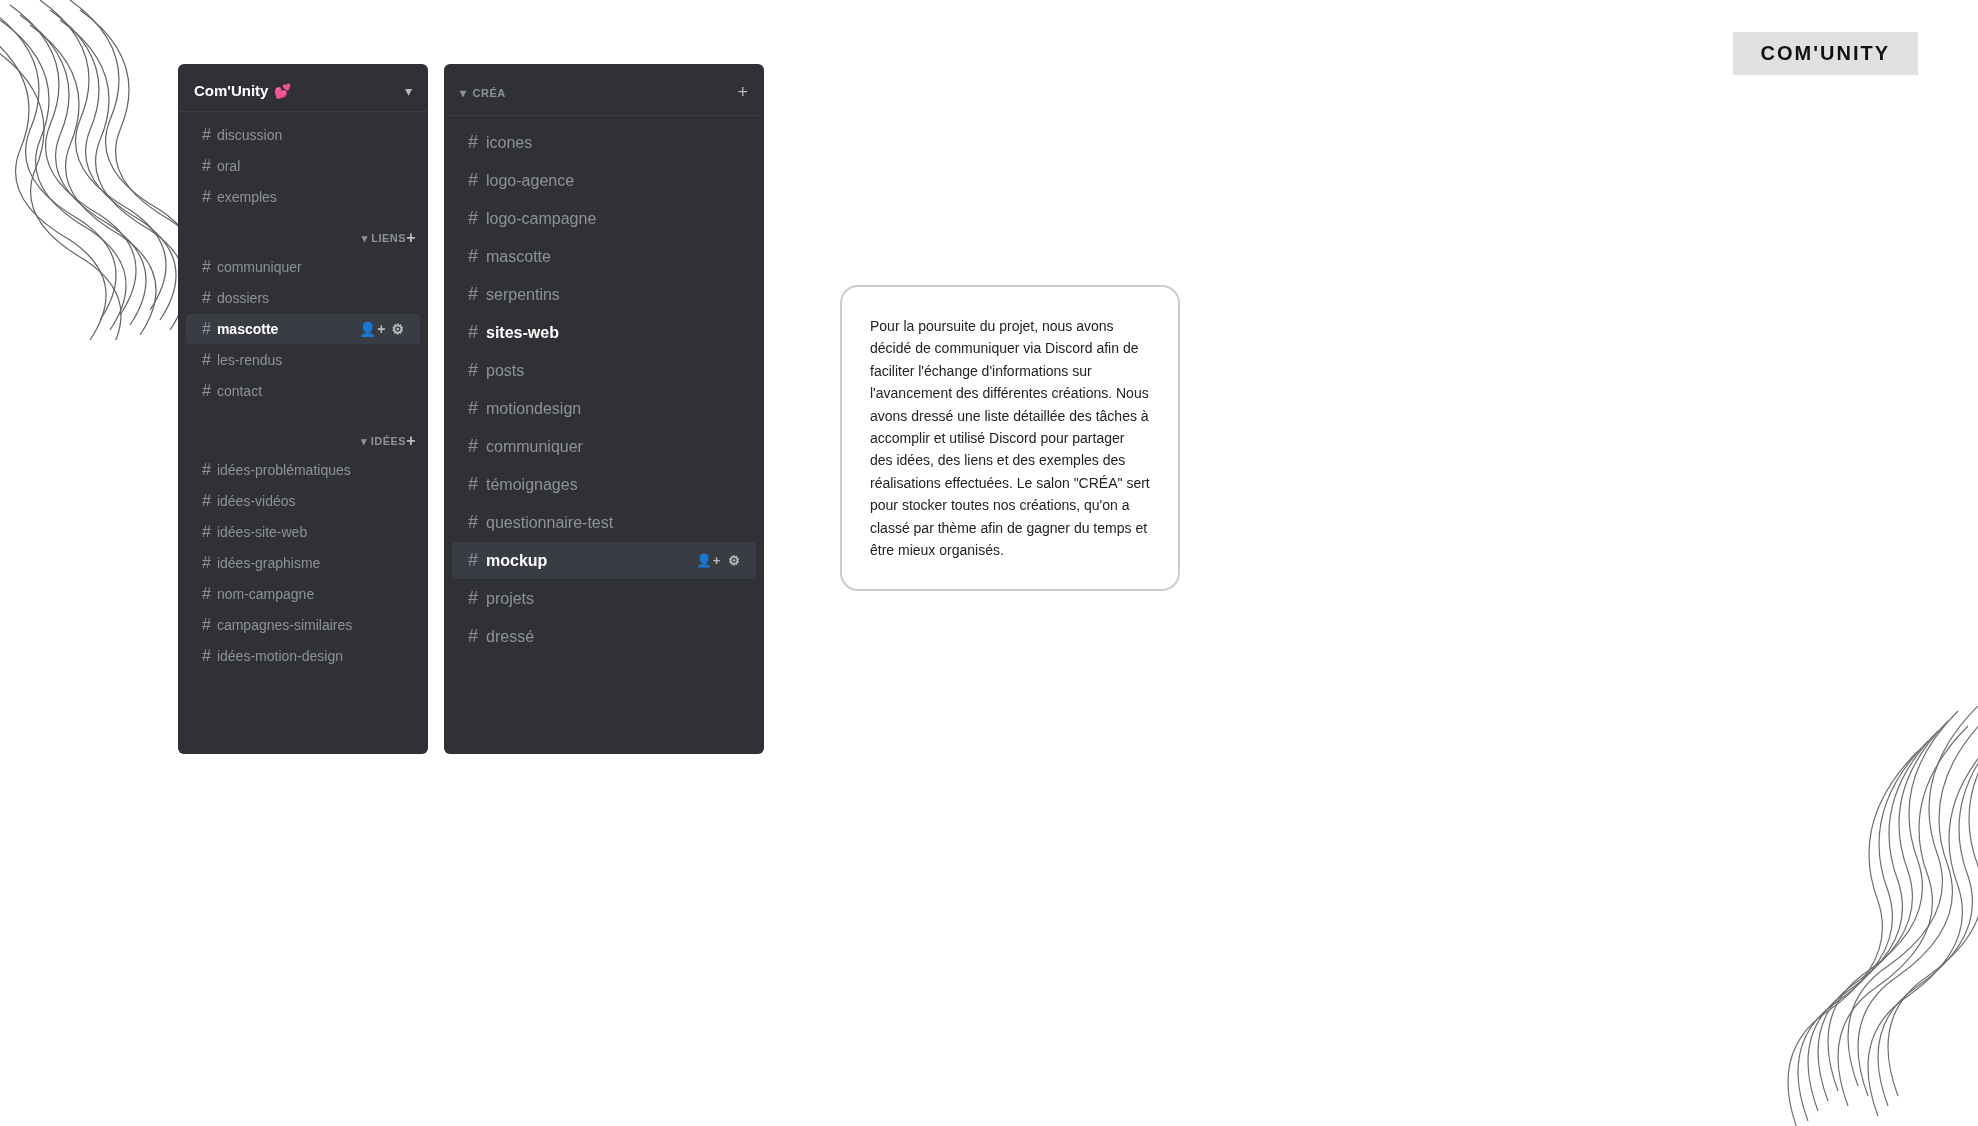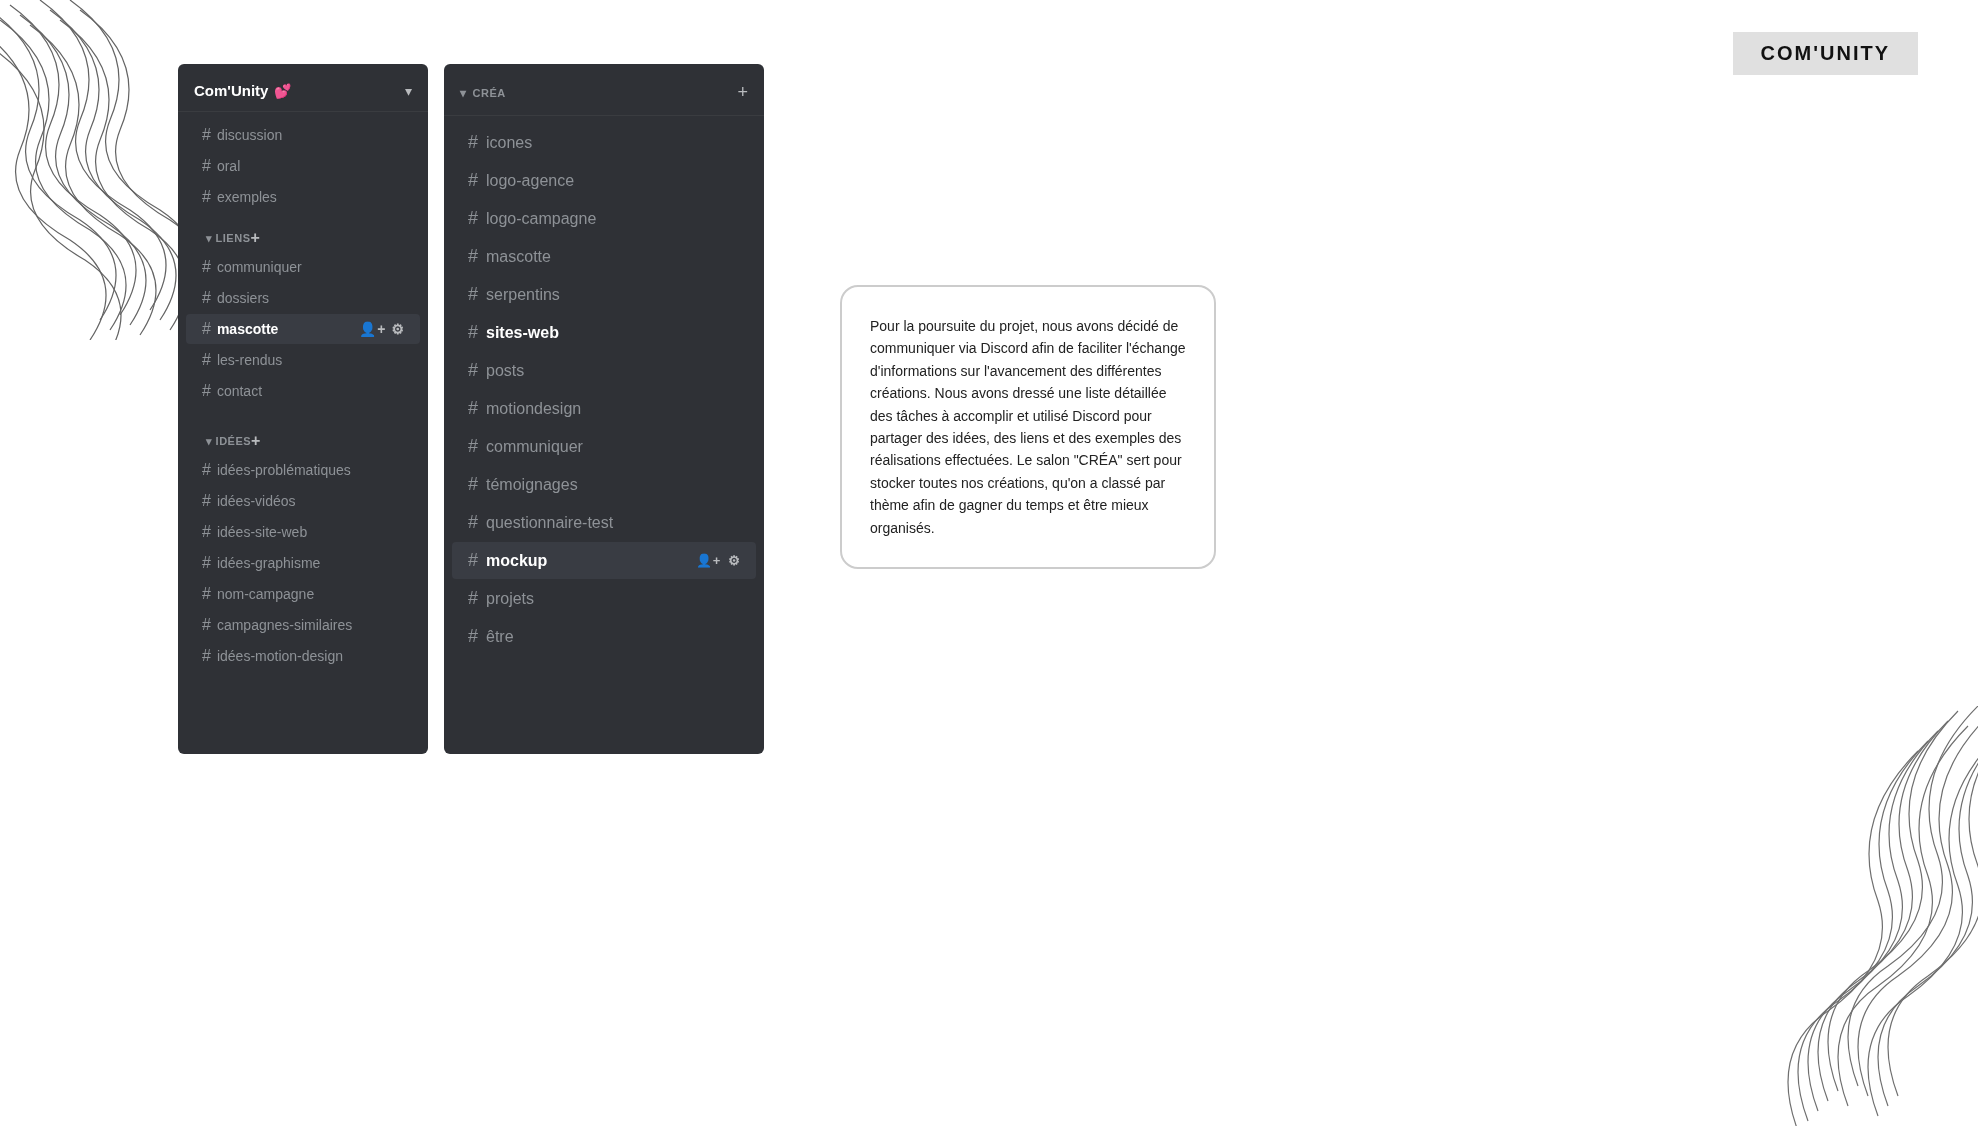--- a/index.html
+++ b/index.html
@@ -105,28 +105,27 @@
 
     .hash-icon {
       color: #8e9297;
       font-size: 16px;
       font-weight: 400;
     }
 
     .section-header {
       display: flex;
       align-items: center;
-      justify-content: flex-start;
+      justify-content: flex-end;
       padding: 16px 12px 4px 12px;
       color: #8e9297;
       font-size: 11px;
       font-weight: 700;
       text-transform: uppercase;
       letter-spacing: 0.5px;
-      margin-left: 16px;
     }
 
     .section-header .add-icon {
       font-size: 16px;
       cursor: pointer;
       color: #b9bbbe;
     }
 
     .channel-item .action-icons {
       margin-left: auto;
@@ -205,21 +204,21 @@
       gap: 8px;
       color: #b9bbbe;
       font-size: 14px;
     }
 
     
     .info-box {
       position: absolute;
       left: 840px;
       top: 285px;
-      width: 376px;
+      width: 340px;
       border: 2px solid #cccccc;
       border-radius: 18px;
       padding: 28px 28px;
       background: #ffffff;
       font-size: 14px;
       line-height: 1.6;
       color: #222222;
     }
 
     
@@ -415,20 +414,20 @@
         <span style="font-size:13px;">👤+</span>
         <span style="font-size:13px;">⚙</span>
       </span>
     </div>
     <div class="crea-channel">
       <span class="hash-icon">#</span>
       <span>projets</span>
     </div>
     <div class="crea-channel">
       <span class="hash-icon">#</span>
-      <span>être</span>
+      <span>dressé</span>
     </div>
   </div>
 </div>
 
 <div class="info-box">
   <p>Pour la poursuite du projet, nous avons décidé de communiquer via Discord afin de faciliter l'échange d'informations sur l'avancement des différentes créations. Nous avons dressé une liste détaillée des tâches à accomplir et utilisé Discord pour partager des idées, des liens et des exemples des réalisations effectuées. Le salon "CRÉA" sert pour stocker toutes nos créations, qu'on a classé par thème afin de gagner du temps et être mieux organisés.</p>
 </div>
 
 </body></html>

